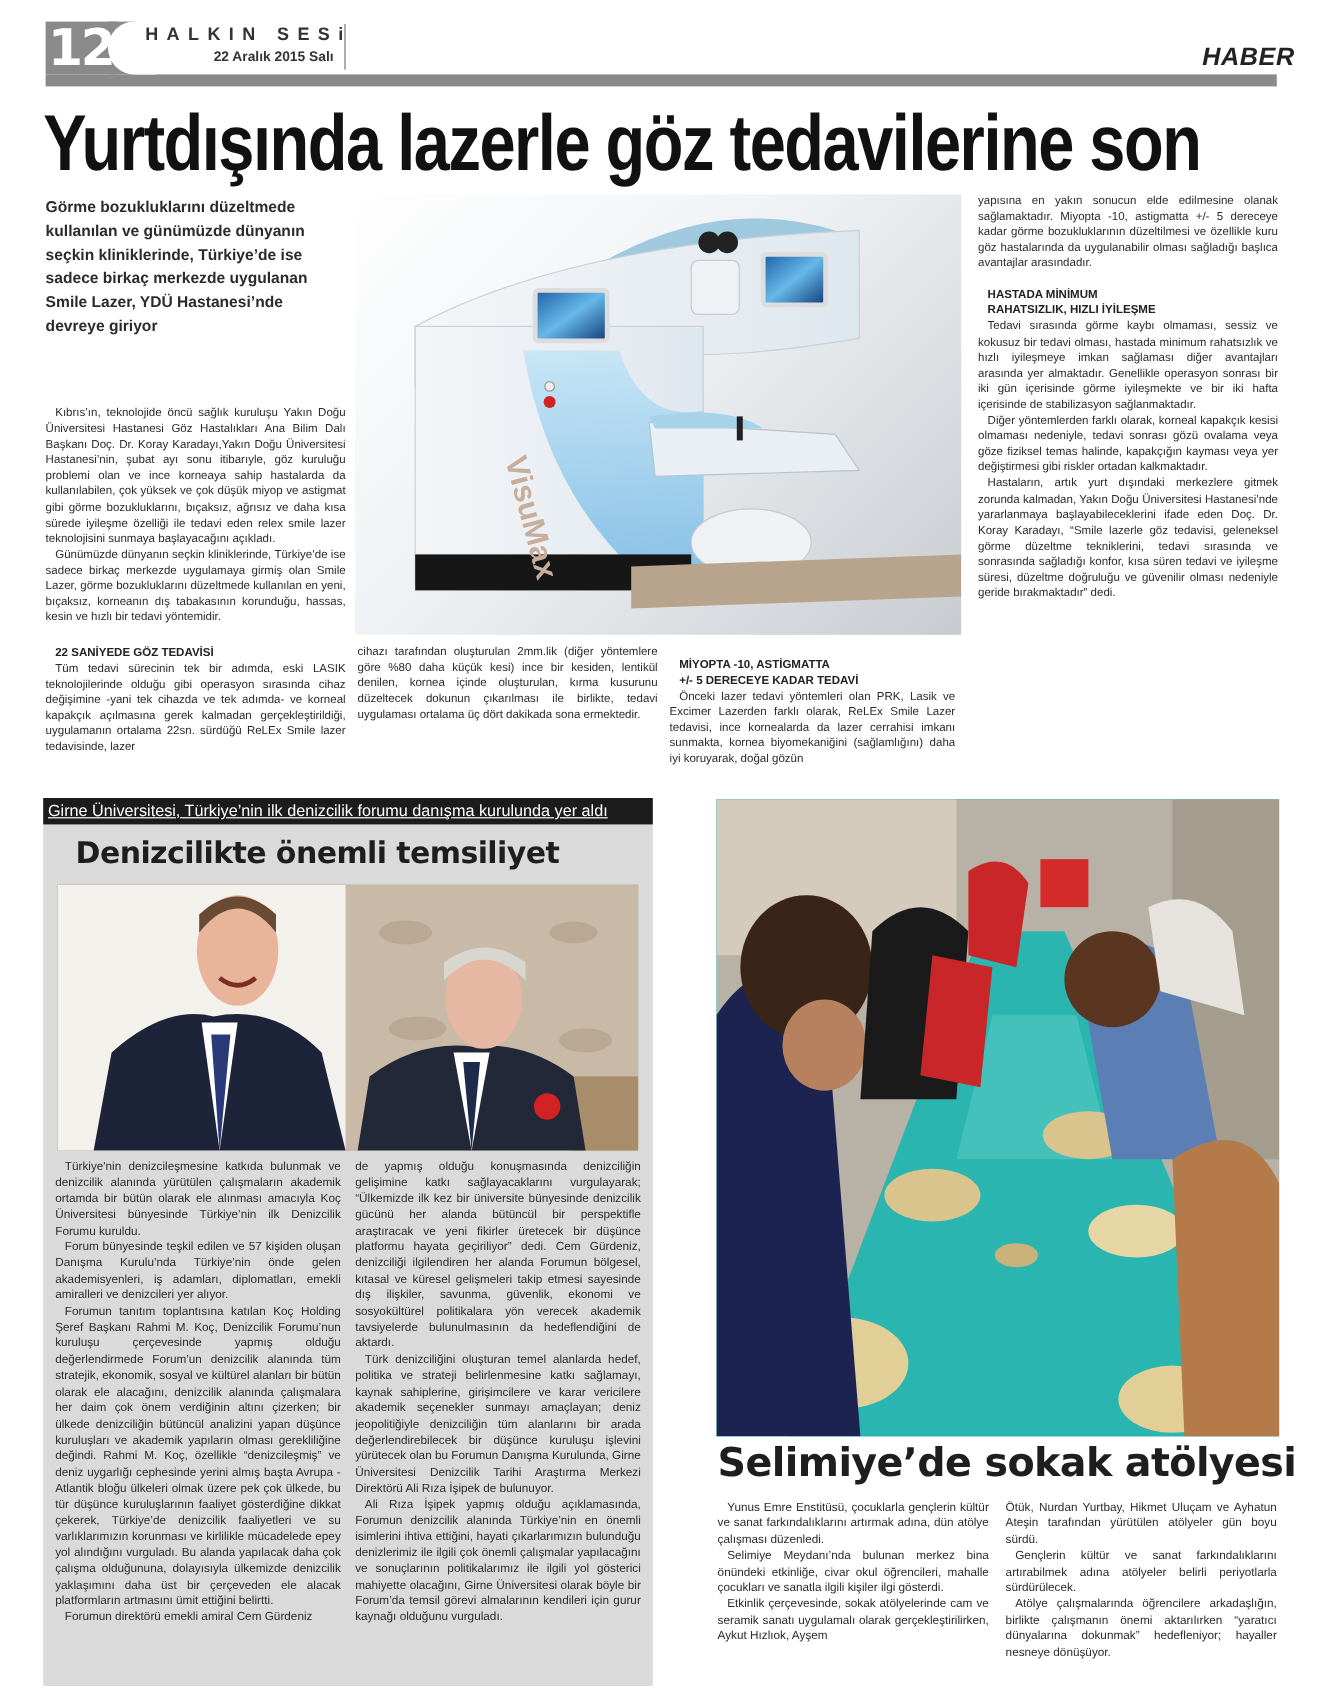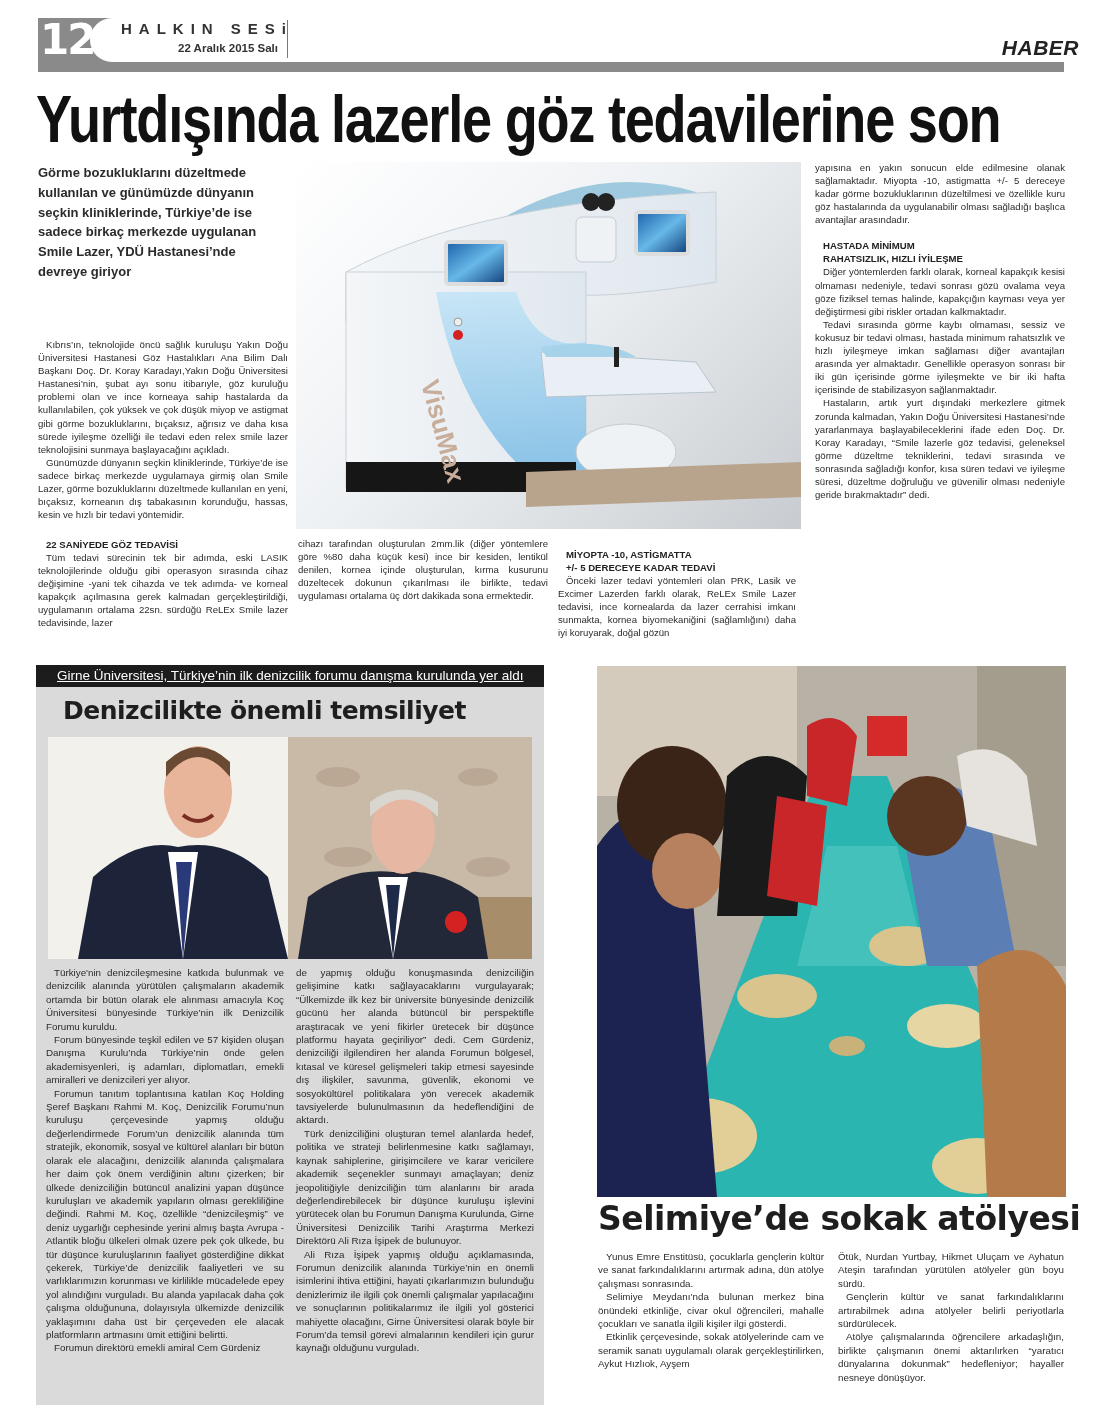--- a/index.html
+++ b/index.html
@@ -32,21 +32,21 @@
   .a1c2 { position: absolute; left: 298px; top: 537px; width: 250px; }
   .a1c3 { position: absolute; left: 558px; top: 548px; width: 238px; }
   .a1c4 { position: absolute; left: 815px; top: 161px; width: 250px; }
 
   .laser-img { position: absolute; left: 296px; top: 162px; width: 505px; height: 367px;
     background: linear-gradient(135deg, #ffffff 0%, #eef1f4 45%, #c8ccd0 100%); overflow: hidden; }
 
   
   .a2-box { position: absolute; left: 36px; top: 665px; width: 508px; height: 740px; background: #dadada; }
   .a2-kicker { position: absolute; left: 36px; top: 665px; width: 508px; height: 22px; background: #1c1c1c; color: #ffffff;
-    font-size: 13.5px; line-height: 22px; padding-left: 21px; text-decoration: underline; white-space: nowrap; overflow: hidden; }
+    font-size: 13.5px; line-height: 22px; padding-left: 4px; text-decoration: underline; white-space: nowrap; overflow: hidden; }
   .a2-title { position: absolute; left: 63px; top: 688px; font-family: "DejaVu Sans", sans-serif; font-weight: bold; font-size: 25px; line-height: 46px; color: #1e1e1e; letter-spacing: -0.5px; }
   .men-img { position: absolute; left: 48px; top: 737px; width: 484px; height: 222px; overflow: hidden; background: #c7b7a4; }
   .a2c1 { position: absolute; left: 46px; top: 966px; width: 238px; }
   .a2c2 { position: absolute; left: 296px; top: 966px; width: 238px; }
   .a2 .body { font-size: 9.8px; line-height: 13.4px; }
 
   
   .kids-img { position: absolute; left: 597px; top: 666px; width: 469px; height: 531px; overflow: hidden; background: #2bb5b0; }
   .a3-title { position: absolute; left: 598px; top: 1196px; font-family: "DejaVu Sans", sans-serif; font-weight: bold; font-size: 33px; line-height: 46px; color: #1e1e1e; letter-spacing: -0.5px; }
   .a3c1 { position: absolute; left: 598px; top: 1250px; width: 226px; }
@@ -140,22 +140,22 @@
     <h4>MİYOPTA -10, ASTİGMATTA</h4>
     <h4>+/- 5 DERECEYE KADAR TEDAVİ</h4>
     <p>Önceki lazer tedavi yöntemleri olan PRK, Lasik ve Excimer Lazerden farklı olarak, ReLEx Smile Lazer tedavisi, ince kornealarda da lazer cerrahisi imkanı sunmakta, kornea biyomekaniğini (sağlamlığını) daha iyi koruyarak, doğal gözün</p>
   </div>
 
   <div class="a1c4 body">
     <p style="text-indent:0">yapısına en yakın sonucun elde edilmesine olanak sağlamaktadır. Miyopta -10, astigmatta +/- 5 dereceye kadar görme bozukluklarının düzeltilmesi ve özellikle kuru göz hastalarında da uygulanabilir olması sağladığı başlıca avantajlar arasındadır.</p>
     <div style="height:13px"></div>
     <h4>HASTADA MİNİMUM</h4>
     <h4>RAHATSIZLIK, HIZLI İYİLEŞME</h4>
+    <p>Tedavi sırasında görme kaybı olmaması, sessiz ve kokusuz bir tedavi olması, hastada minimum rahatsızlık ve hızlı iyileşmeye imkan sağlaması diğer avantajları arasında yer almaktadır. Genellikle operasyon sonrası bir iki gün içerisinde görme iyileşmekte ve bir iki hafta içerisinde de stabilizasyon sağlanmaktadır.</p>
     <p>Diğer yöntemlerden farklı olarak, korneal kapakçık kesisi olmaması nedeniyle, tedavi sonrası gözü ovalama veya göze fiziksel temas halinde, kapakçığın kayması veya yer değiştirmesi gibi riskler ortadan kalkmaktadır.</p>
-    <p>Tedavi sırasında görme kaybı olmaması, sessiz ve kokusuz bir tedavi olması, hastada minimum rahatsızlık ve hızlı iyileşmeye imkan sağlaması diğer avantajları arasında yer almaktadır. Genellikle operasyon sonrası bir iki gün içerisinde görme iyileşmekte ve bir iki hafta içerisinde de stabilizasyon sağlanmaktadır.</p>
     <p>Hastaların, artık yurt dışındaki merkezlere gitmek zorunda kalmadan, Yakın Doğu Üniversitesi Hastanesi’nde yararlanmaya başlayabileceklerini ifade eden Doç. Dr. Koray Karadayı, “Smile lazerle göz tedavisi, geleneksel görme düzeltme tekniklerini, tedavi sırasında ve sonrasında sağladığı konfor, kısa süren tedavi ve iyileşme süresi, düzeltme doğruluğu ve güvenilir olması nedeniyle geride bırakmaktadır” dedi.</p>
   </div>
 </div>
 
 <div class="a2">
   <div class="a2-box"></div>
   <div class="a2-kicker">Girne Üniversitesi, Türkiye’nin ilk denizcilik forumu danışma kurulunda yer aldı</div>
   <h2 class="a2-title">Denizcilikte önemli temsiliyet</h2>
 
   <div class="men-img">
@@ -230,21 +230,21 @@
       <ellipse cx="330" cy="150" rx="40" ry="40" fill="#5a3520"></ellipse>
       <path d="M380 300 Q440 260 469 320 L469 531 L390 531 Z" fill="#b57a4a"></path>
       <path d="M360 90 Q400 70 430 110 L440 180 L370 160 Z" fill="#e6e3df"></path>
       <rect x="270" y="50" width="40" height="40" fill="#d42a2a"></rect>
     </svg>
   </div>
 
   <h2 class="a3-title">Selimiye’de sokak atölyesi</h2>
 
   <div class="a3c1 body">
-    <p>Yunus Emre Enstitüsü, çocuklarla gençlerin kültür ve sanat farkındalıklarını artırmak adına, dün atölye çalışması sonrasında.</p>
+    <p>Yunus Emre Enstitüsü, çocuklarla gençlerin kültür ve sanat farkındalıklarını artırmak adına, dün atölye çalışması düzenledi.</p>
     <p>Selimiye Meydanı’nda bulunan merkez bina önündeki etkinliğe, civar okul öğrencileri, mahalle çocukları ve sanatla ilgili kişiler ilgi gösterdi.</p>
     <p>Etkinlik çerçevesinde, sokak atölyelerinde cam ve seramik sanatı uygulamalı olarak gerçekleştirilirken, Aykut Hızlıok, Ayşem</p>
   </div>
 
   <div class="a3c2 body">
     <p style="text-indent:0">Ötük, Nurdan Yurtbay, Hikmet Uluçam ve Ayhatun Ateşin tarafından yürütülen atölyeler gün boyu sürdü.</p>
     <p>Gençlerin kültür ve sanat farkındalıklarını artırabilmek adına atölyeler belirli periyotlarla sürdürülecek.</p>
     <p>Atölye çalışmalarında öğrencilere arkadaşlığın, birlikte çalışmanın önemi aktarılırken “yaratıcı dünyalarına dokunmak” hedefleniyor; hayaller nesneye dönüşüyor.</p>
   </div>
 </div>

